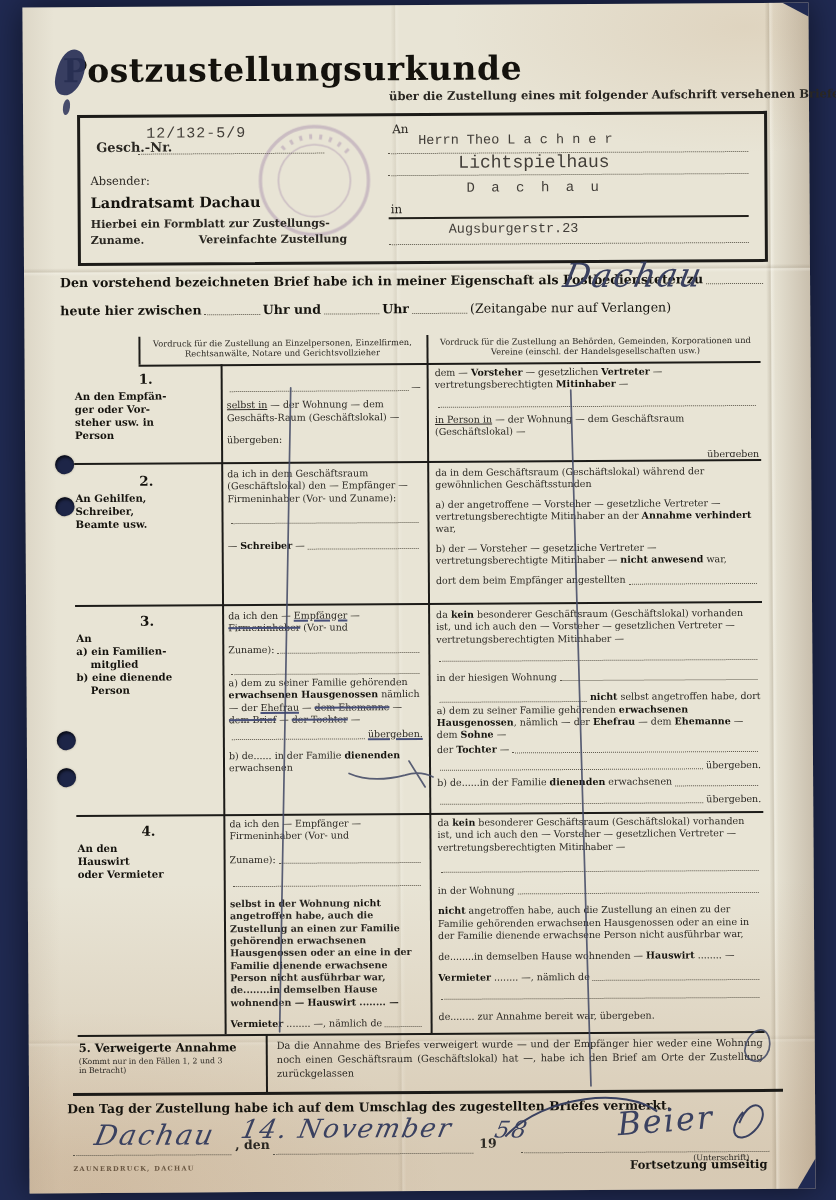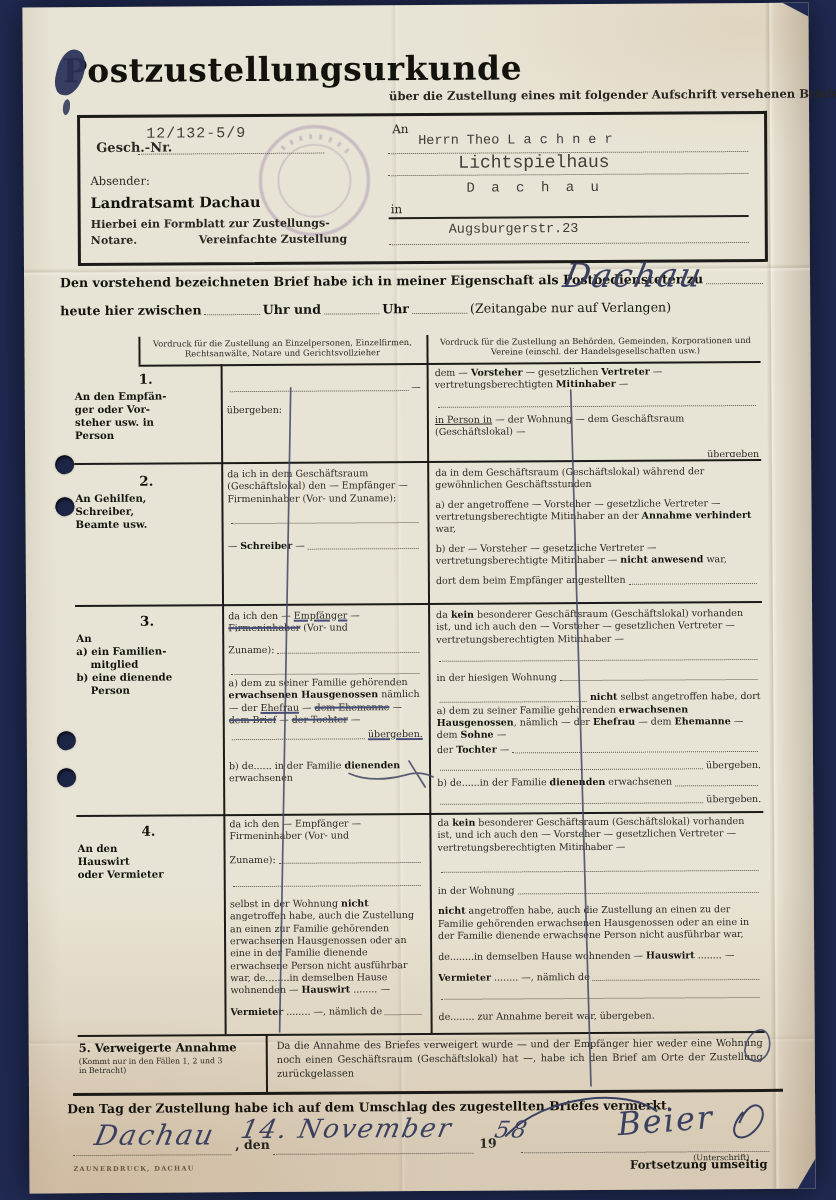--- a/index.html
+++ b/index.html
@@ -73,21 +73,21 @@
       <path d="M30 40 A46 46 0 0 1 96 44" fill="none" stroke="#9b7da5" stroke-width="5" stroke-dasharray="3 7"></path>
     </svg>
 
     <div class="abs" style="left:16px;top:22px;font-size:13px;font-weight:bold;">Gesch.-Nr.</div>
     <div class="abs mono" style="left:66px;top:8px;font-size:15px;letter-spacing:1px;">12/132-5/9</div>
     <div class="dotline" style="left:58px;top:34px;width:186px;"></div>
 
     <div class="abs" style="left:10px;top:56px;font-size:11.5px;">Absender:</div>
     <div class="abs" style="left:10px;top:76px;font-size:14.5px;font-weight:bold;color:#15130e;">Landratsamt Dachau</div>
     <div class="abs" style="left:10px;top:100px;font-size:11px;font-weight:bold;">Hierbei ein Formblatt zur Zustellungs-</div>
-    <div class="abs" style="left:10px;top:116px;font-size:11px;font-weight:bold;">Notare.</div>
+    <div class="abs" style="left:10px;top:116px;font-size:11px;font-weight:bold;">Zuname.</div>
     <div class="abs" style="left:118px;top:116px;font-size:11px;font-weight:bold;">Vereinfachte Zustellung</div>
 
     <div class="abs" style="left:312px;top:6px;font-size:12px;">An</div>
     <div class="abs mono" style="left:338px;top:17px;font-size:13.5px;">Herrn Theo  L a c h n e r</div>
     <div class="dotline" style="left:308px;top:35px;width:360px;"></div>
     <div class="abs mono" style="left:338px;top:37px;font-size:18px;margin-left:40px;">Lichtspielhaus</div>
     <div class="dotline" style="left:308px;top:57px;width:360px;"></div>
     <div class="abs mono" style="left:386px;top:64px;font-size:14px;letter-spacing:4px;">D a c h a u</div>
     <div class="abs" style="left:310px;top:86px;font-size:12px;">in</div>
     <div class="solline" style="left:308px;top:101px;width:360px;"></div>
@@ -132,20 +132,21 @@
     <div class="rowtext">An den Empfän-
 ger oder Vor-
 steher usw. in
 Person</div>
   </div>
   <div class="cell" style="left:202px;top:362px;width:194px;height:92px;">
       <div class="fline" style="margin-top: 14px;">
         <span class="df"></span>
         <span class="tx">—</span>
       </div>
+      <div style="margin-top: 5px;"><u class="pu">selbst in</u> — der Wohnung — dem Geschäfts-Raum (Geschäftslokal) —</div>
       <div class="fline" style="margin-top: 10px;">
         <span class="tx">übergeben:</span>
       </div>
     </div>
   <div class="cell" style="left:410px;top:362px;width:324px;height:92px;">
       <div>dem — <b>Vorsteher</b> — gesetzlichen <b>Vertreter</b> — vertretungsberechtigten <b>Mitinhaber</b> —</div>
       <div class="fline" style="margin-top: 13px;">
         <span class="df"></span>
         <span class="tx"></span>
       </div>
@@ -202,21 +203,21 @@
       </div>
       <div class="fline" style="margin-top: 16px;">
         <span class="df"></span>
         <span class="tx"></span>
       </div>
       <div>a) dem zu seiner Familie gehörenden <b>erwachsenen Hausgenossen</b> nämlich — der <u class="hu">Ehefrau</u> — <s class="hs">dem Ehemanne</s> — <s class="hs">dem Brief</s> — <s class="hs">der Tochter</s> —</div>
       <div class="fline" style="margin-top: 3px;">
         <span class="df"></span>
         <span class="tx"><u class="hu">übergeben.</u></span>
       </div>
-      <div style="margin-top: 18px;">b) de...... in der Familie <b>dienenden</b> erwachsenen</div>
+      <div style="margin-top: 8px;">b) de...... in der Familie <b>dienenden</b> erwachsenen</div>
     </div>
   <div class="cell" style="left:410px;top:604px;width:324px;height:202px;">
       <div>da <b>kein</b> besonderer Geschäftsraum (Geschäftslokal) vorhanden ist, und ich auch den — Vorsteher — gesetzlichen Vertreter — vertretungsberechtigten Mitinhaber —</div>
       <div class="fline" style="margin-top: 13px;">
         <span class="df"></span>
         <span class="tx"></span>
       </div>
       <div class="fline" style="margin-top: 8px;">
         <span class="tx">in der hiesigen Wohnung</span>
         <span class="df"></span>
@@ -253,21 +254,21 @@
   <div class="cell" style="left:202px;top:812px;width:194px;height:214px;">
       <div>da ich den — Empfänger — Firmeninhaber (Vor- und</div>
       <div class="fline" style="margin-top: 11px;">
         <span class="tx">Zuname):</span>
         <span class="df"></span>
       </div>
       <div class="fline" style="margin-top: 18px;">
         <span class="df"></span>
         <span class="tx"></span>
       </div>
-      <div style="margin-top: 9px;">selbst in der Wohnung <b>nicht</b> angetroffen habe, auch die Zustellung an einen zur Familie gehörenden erwachsenen Hausgenossen oder an eine in der Familie dienende erwachsene Person nicht ausführbar war, de........in demselben Hause wohnenden — <b>Hauswirt</b> ........ —</div>
+      <div style="margin-top: 9px; font-weight: bold;">selbst in der Wohnung <b>nicht</b> angetroffen habe, auch die Zustellung an einen zur Familie gehörenden erwachsenen Hausgenossen oder an eine in der Familie dienende erwachsene Person nicht ausführbar war, de........in demselben Hause wohnenden — <b>Hauswirt</b> ........ —</div>
       <div class="fline" style="margin-top: 9px;">
         <span class="tx"><b>Vermieter</b> ........ —, nämlich de</span>
         <span class="df"></span>
       </div>
       <div class="fline" style="margin-top: 15px;">
         <span class="df"></span>
         <span class="tx"></span>
       </div>
     </div>
   <div class="cell" style="left:410px;top:812px;width:324px;height:214px;">

